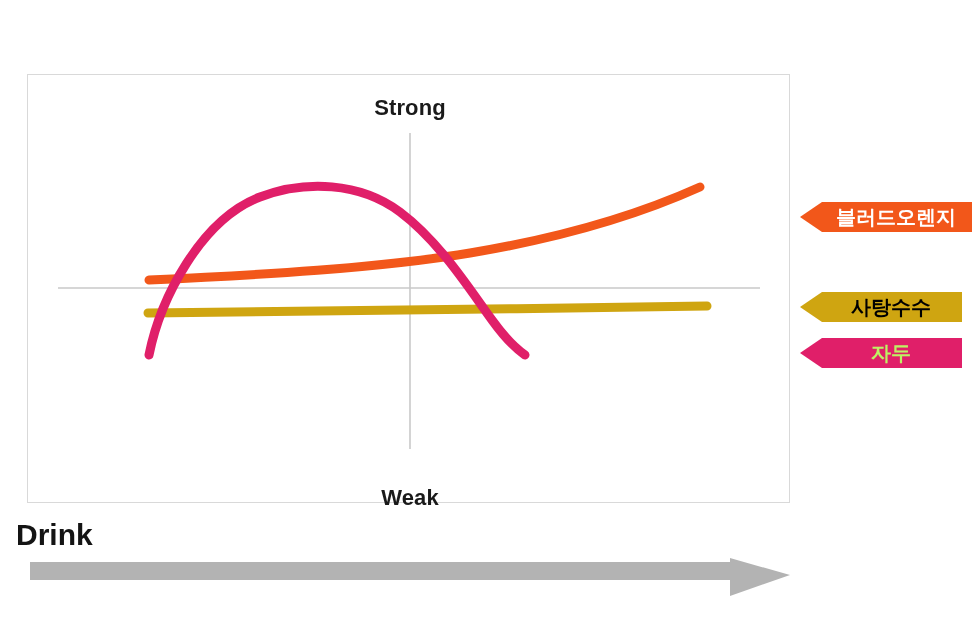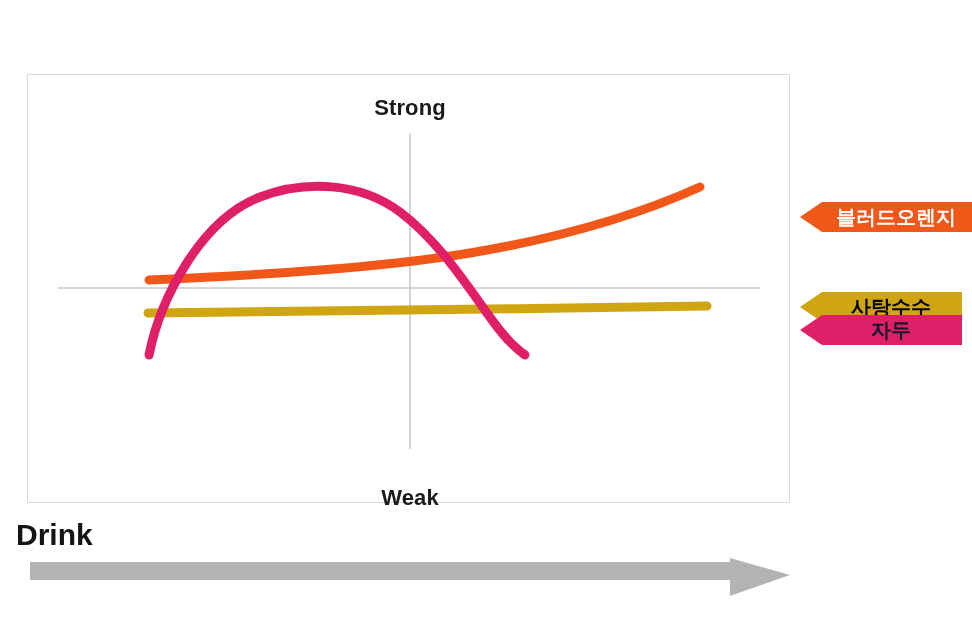--- a/index.html
+++ b/index.html
@@ -112,24 +112,24 @@
   }
   #legend-sugarcane {
     left: 800px;
     top: 292px;
     width: 162px;
     background: #cfa511;
     color: #000000;
   }
   #legend-plum {
     left: 800px;
-    top: 315px;
+    top: 338px;
     width: 162px;
     background: #e01f69;
-    color: #0f172a;
+    color: #bef264;
   }
 </style>
 </head>
 <body>
 
 <div id="stage">
 
   <div id="chart-frame"></div>
 
   <svg id="plot-svg" viewBox="0 0 972 640" xmlns="http://www.w3.org/2000/svg">

